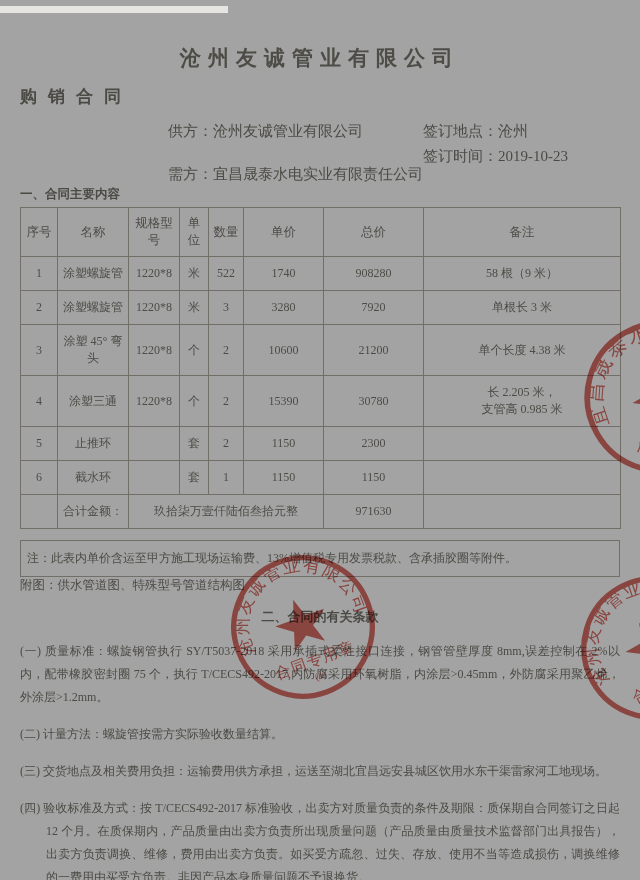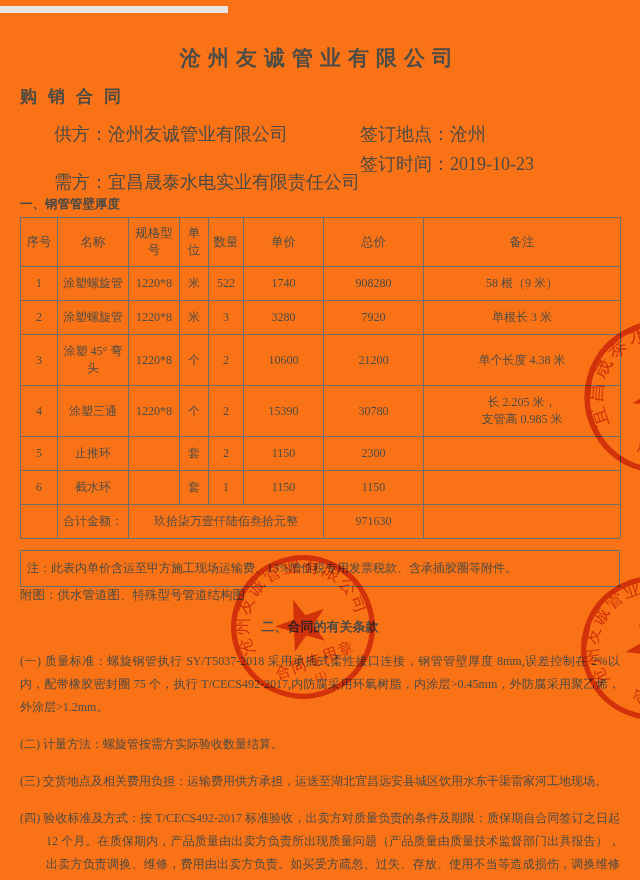--- a/index.html
+++ b/index.html
@@ -1,25 +1,25 @@
 <!DOCTYPE html>
 <html><head>
 <meta charset="utf-8">
 <style>
   html,body { margin:0; padding:0; background:#ffffff; }
   .page {
     width:640px; height:880px; position:relative; overflow:hidden;
-    background:#f97316; font-family:"Liberation Serif", serif;
+    background:#a3a3a3; font-family:"Liberation Serif", serif;
     color:#4b4a45; box-sizing:border-box;
   }
   .scan-edge-top { position:absolute; left:0; top:6px; width:228px; height:7px; background:#e6e5e2; }
   .content { padding:44px 20px 0 20px; }
   .title { text-align:center; font-size:21px; font-weight:600; letter-spacing:7px; color:#4d4c46; }
   .subtitle { text-align:left; font-size:17px; font-weight:600; letter-spacing:11px; margin-top:13px; }
-  .meta { display:flex; justify-content:center; margin-top:14px; font-size:18px; }
+  .meta { display:flex; justify-content:flex-end; margin-top:14px; font-size:15px; }
   .meta-left .supplier-line { margin-bottom:24px; }
   .meta-right { padding-right:52px; }
   .meta-right .meta-line { margin-bottom:6px; }
   .sec-title { font-size:12.5px; font-weight:600; margin-top:2px; }
   table.items { width:600px; border-collapse:collapse; table-layout:fixed; margin-top:4px; }
   table.items th, table.items td {
     border:1px solid #716f68; text-align:center; vertical-align:middle;
     font-size:12px; font-weight:normal; padding:8px 2px; color:#4d4c47;
     overflow:hidden; word-break:break-all;
   }
@@ -62,21 +62,21 @@
       <div class="meta-right">
         <div class="meta-line">
           <span>签订地点：</span><span>沧州</span>
         </div>
         <div class="meta-line">
           <span>签订时间：</span><span>2019-10-23</span>
         </div>
       </div>
     </div>
 
-    <div class="sec-title">一、钢管管壁厚度</div>
+    <div class="sec-title">一、合同主要内容</div>
 
     <table class="items">
       <colgroup>
           <col class="c1">
           <col class="c2">
           <col class="c3">
           <col class="c4">
           <col class="c5">
           <col class="c6">
           <col class="c7">

